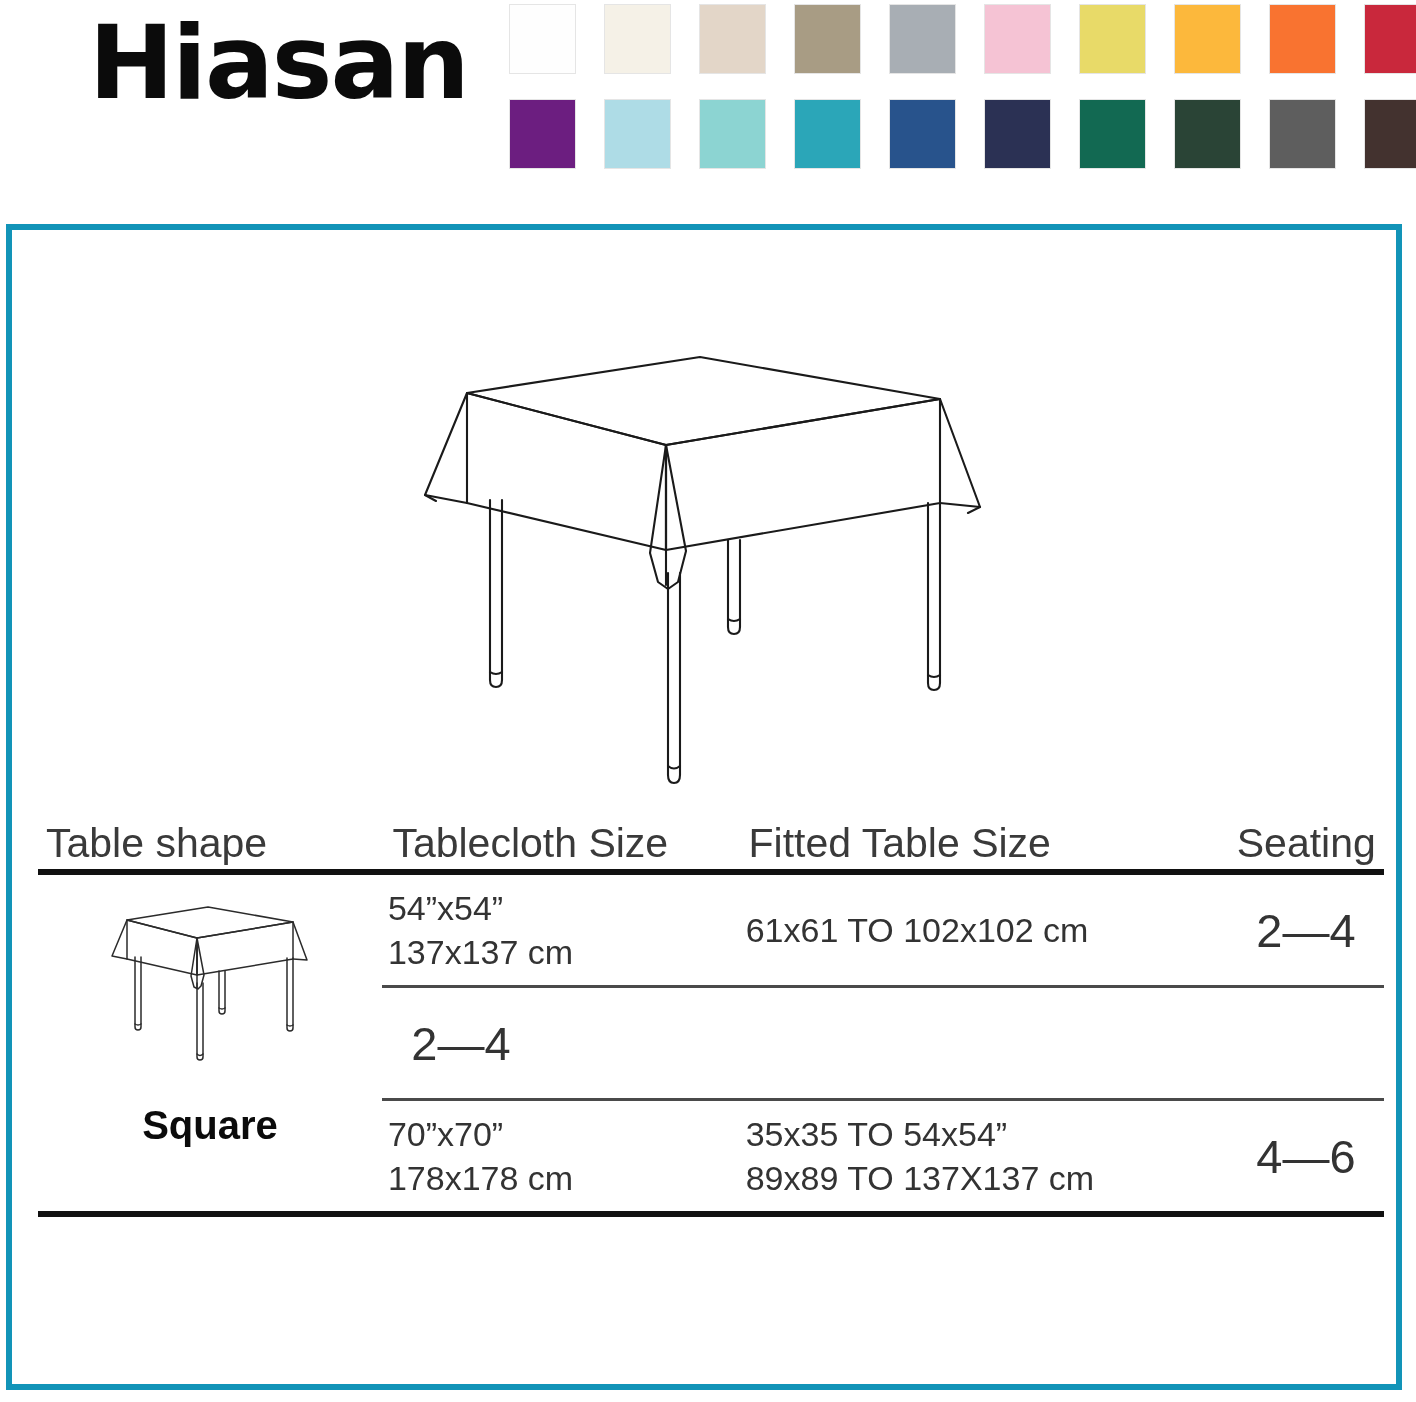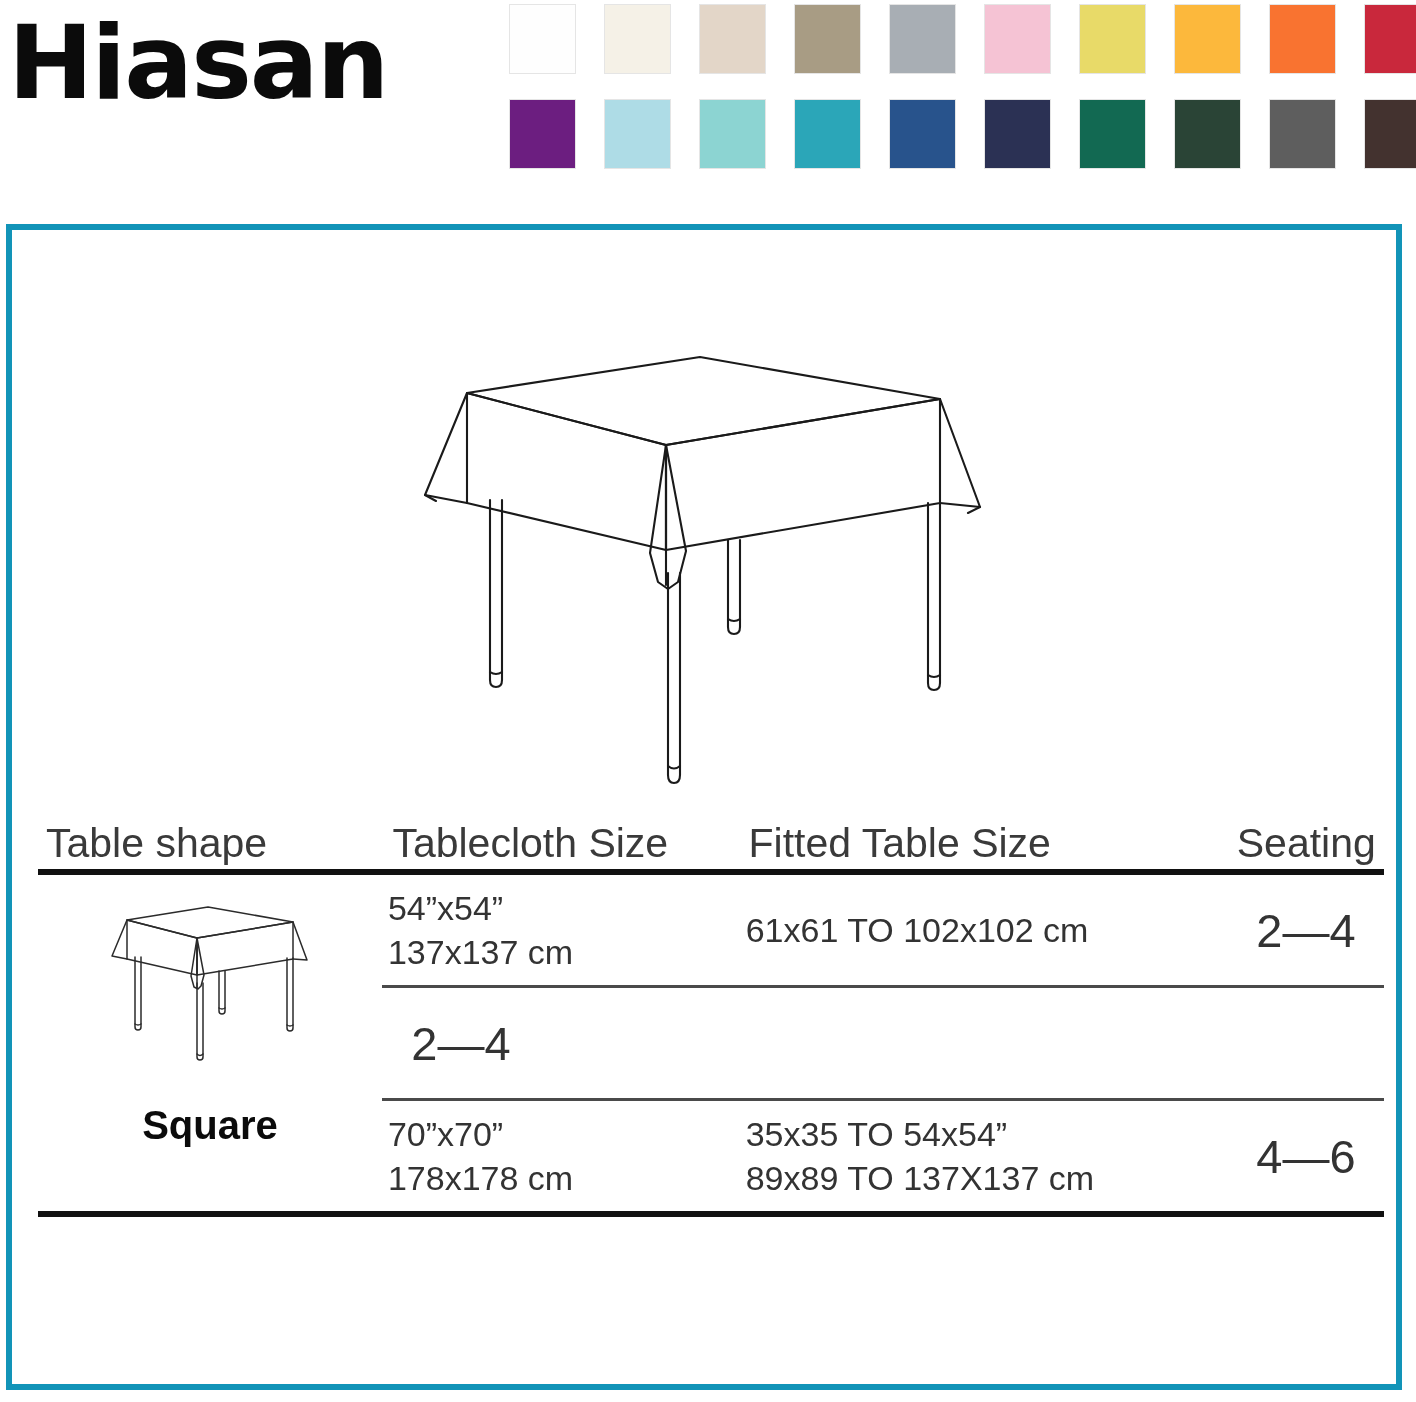--- a/index.html
+++ b/index.html
@@ -27,20 +27,21 @@
     top: 8px;
     width: 460px;
     height: 110px;
     font-family: "DejaVu Sans", sans-serif;
     font-weight: 700;
     font-size: 102px;
     line-height: 110px;
     letter-spacing: -2px;
     color: #0b0b0b;
     white-space: nowrap;
+    text-align: right;
   }
 
   
   #swatch-palette {
     position: absolute;
     left: 510px;
     top: 5px;
     width: 900px;
     height: 170px;
   }

